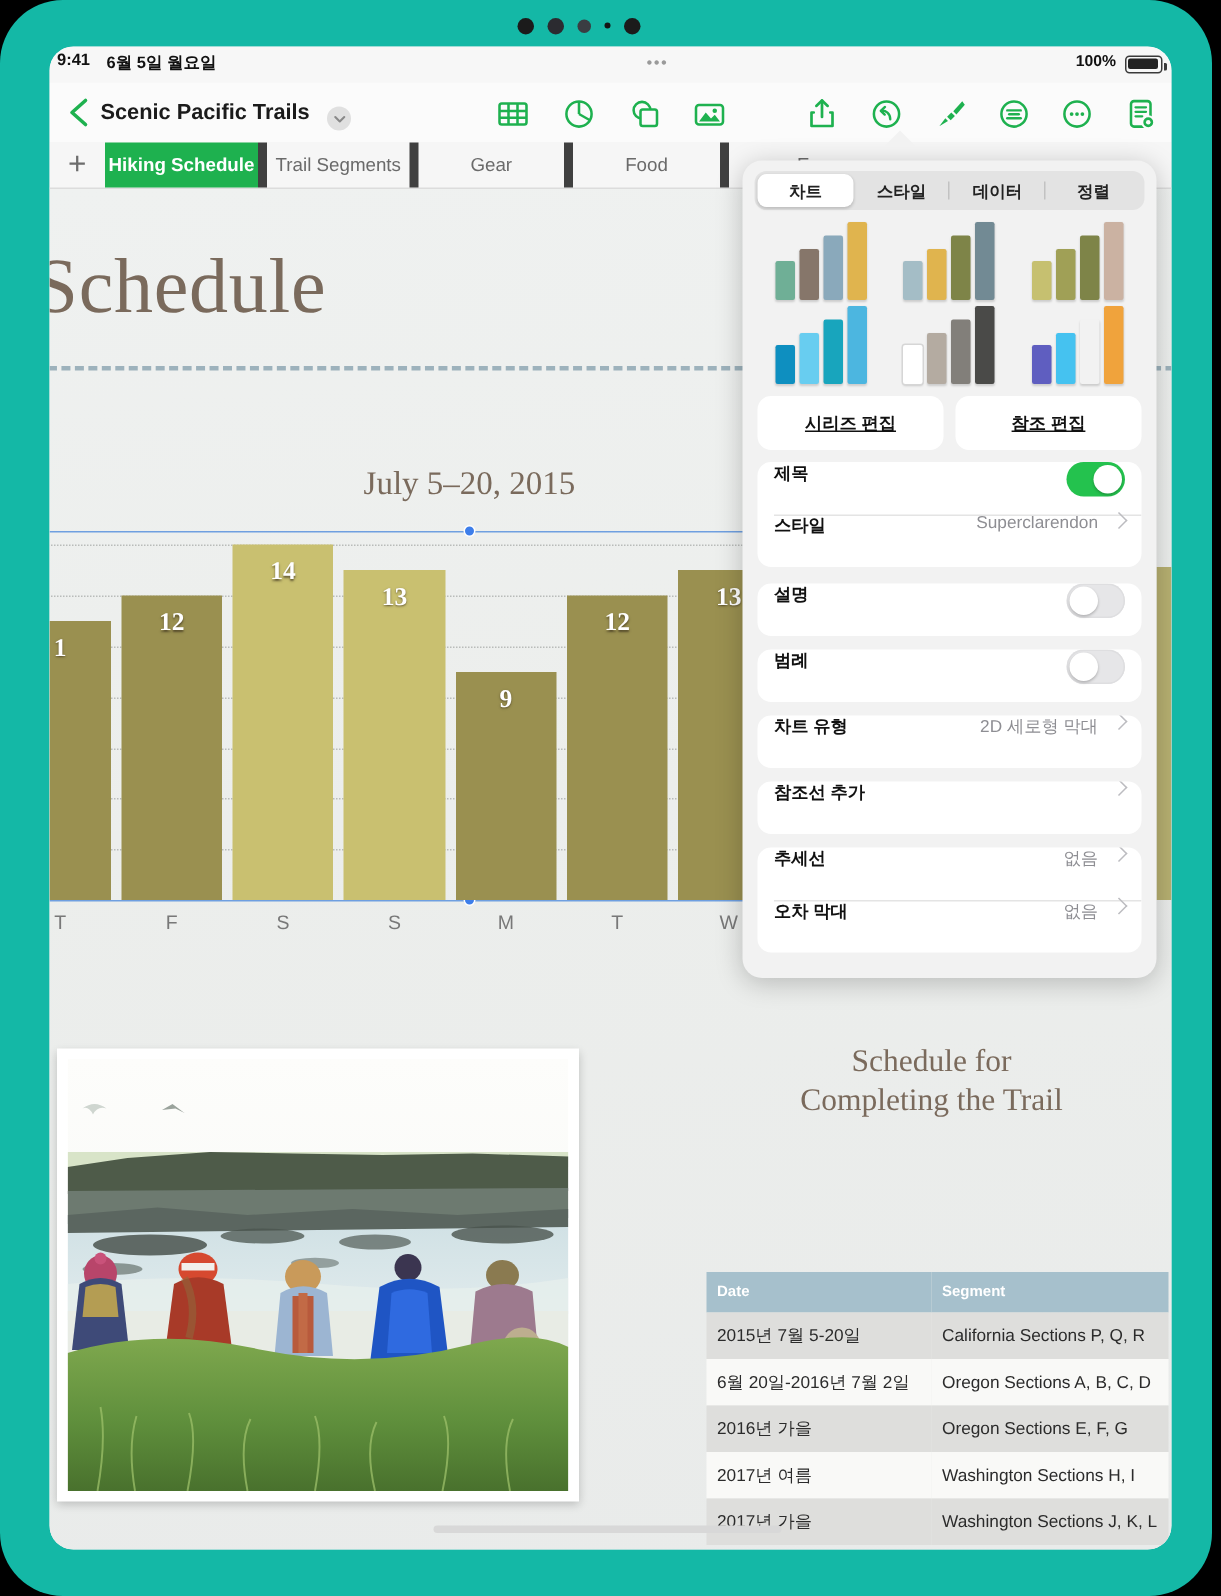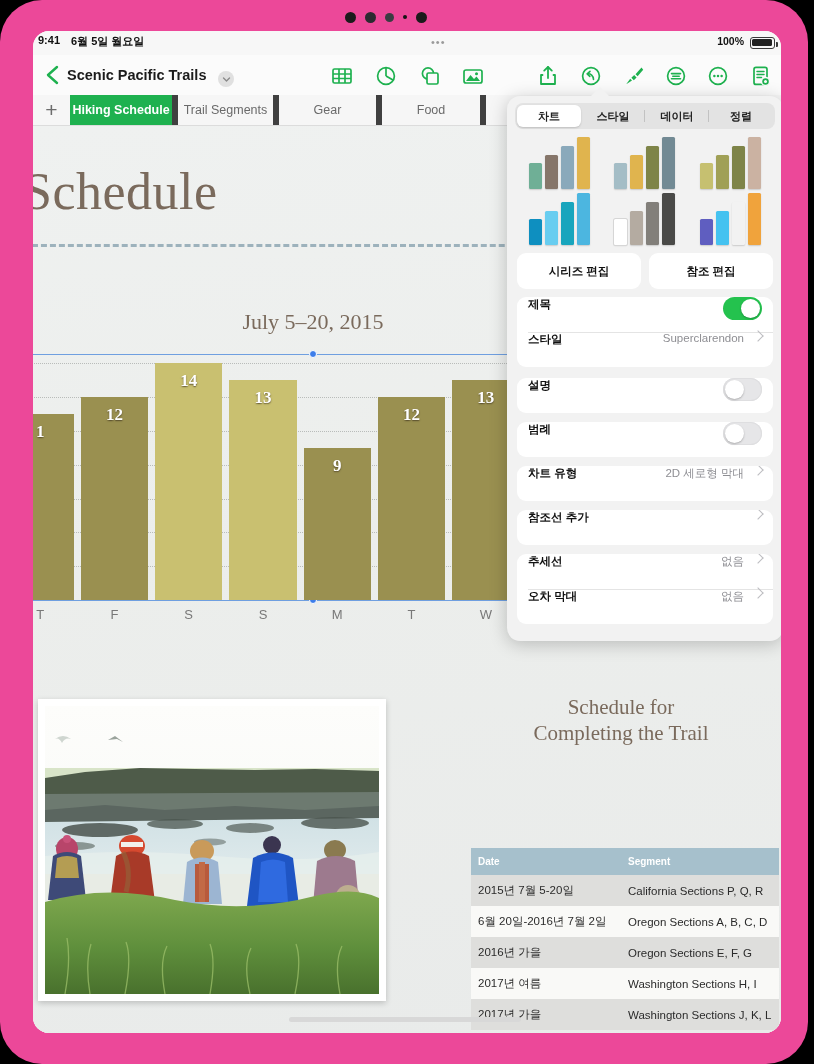--- a/index.html
+++ b/index.html
@@ -1,21 +1,21 @@
 <!DOCTYPE html>
 <html><head>
 <meta charset="utf-8">
 <style>
   * { box-sizing: border-box; margin:0; padding:0; }
   html,body { width:814px; height:1064px; background:#000; overflow:hidden;
     font-family:"Liberation Sans", sans-serif; }
 
   
   #device { position:absolute; left:0; top:0; width:808px; height:1064px;
-    background:#ec4899; border-radius:42px; }
+    background:#14b8a6; border-radius:42px; }
   #screen { position:absolute; left:33px; top:31px; width:748px; height:1002px;
     background:#f2f2f2; border-radius:16px; overflow:hidden; }
 
   
   #camera-cluster { position:absolute; left:345px; top:10px; width:125px; height:14px;
     display:flex; align-items:center; gap:9px; }
   .cam-dot { width:11px; height:11px; border-radius:50%; background:#1b1b1b; }
   .cam-dot.b { background:#2b2b30; }
   .cam-dot.c { width:9px; height:9px; background:#3a3d42; }
   .cam-dot.tiny { width:4px; height:4px; background:#141414; }
@@ -108,22 +108,22 @@
     font-family:"Liberation Serif", serif; font-size:21px; line-height:1.25; color:#7a6a5c; }
   #data-table { position:absolute; left:438px; top:722px; width:308px;
     border-collapse:collapse; font-size:11.5px; }
   #data-table th { background:#a6c0cc; color:#fff; text-align:left; font-weight:bold;
     padding:8px 7px; font-size:10px; }
   #data-table td { padding:8px 7px; color:#2b2b2b; font-size:11.5px; }
   #data-table tr.alt td { background:#dededc; }
   #data-table tr.plain td { background:#f9f9f7; }
 
   
-  #panel { position:absolute; left:462px; top:65px; width:276px; height:545px;
-    background:#f2f2f2; border-radius:13px; box-shadow:0 3px 18px rgba(0,0,0,.22); z-index:40;margin-left:12px; }
+  #panel { position:absolute; left:462px; top:76px; width:276px; height:545px;
+    background:#f2f2f2; border-radius:13px; box-shadow:0 3px 18px rgba(0,0,0,.22); z-index:40; }
   #panel-arrow { position:absolute; left:556px; top:56px; width:0; height:0;
     border-left:11px solid transparent; border-right:11px solid transparent;
     border-bottom:11px solid #f2f2f2; z-index:41; }
   #seg-ctrl { position:absolute; left:8px; top:7px; width:260px; height:26px;
     background:#e3e3e3; border-radius:8px; display:flex; padding:2px; }
   .seg { flex:1; display:flex; align-items:center; justify-content:center;
     font-size:11px; font-weight:bold; color:#222; border-radius:6px; cursor:pointer;
     position:relative; }
   .seg.active { background:#fff; box-shadow:0 1px 2px rgba(0,0,0,.16); }
   .seg.divb:after { content:""; position:absolute; right:0; top:5px; width:1px; height:12px;
@@ -149,21 +149,21 @@
   .toggle { margin-left:auto; width:39px; height:23px; border-radius:12px;
     background:#e6e6e8; position:relative; cursor:pointer; box-shadow:inset 0 0 0 1px #dedee0; }
   .toggle.on { background:#24c24e; box-shadow:none; }
   .toggle:after { content:""; position:absolute; top:2px; left:2px; width:19px; height:19px;
     border-radius:50%; background:#fff; box-shadow:0 1px 2px rgba(0,0,0,.25); }
   .toggle.on:after { left:18px; }
 
   .btn-pair { position:absolute; left:10px; top:157px; width:256px; height:36px;
     display:flex; gap:8px; }
   .pbtn { flex:1; background:#fff; border-radius:9px; display:flex; align-items:center;
-    justify-content:center; font-size:11.5px; font-weight:bold; color:#111; cursor:pointer; }
+    justify-content:center; font-size:11.5px; font-weight:bold; color:#111; cursor:pointer;text-decoration:underline; }
 </style>
 </head>
 <body>
 
 <div id="device">
 
   <div id="camera-cluster">
     <span class="cam-dot"></span>
     <span class="cam-dot b"></span>
     <span class="cam-dot c"></span>

